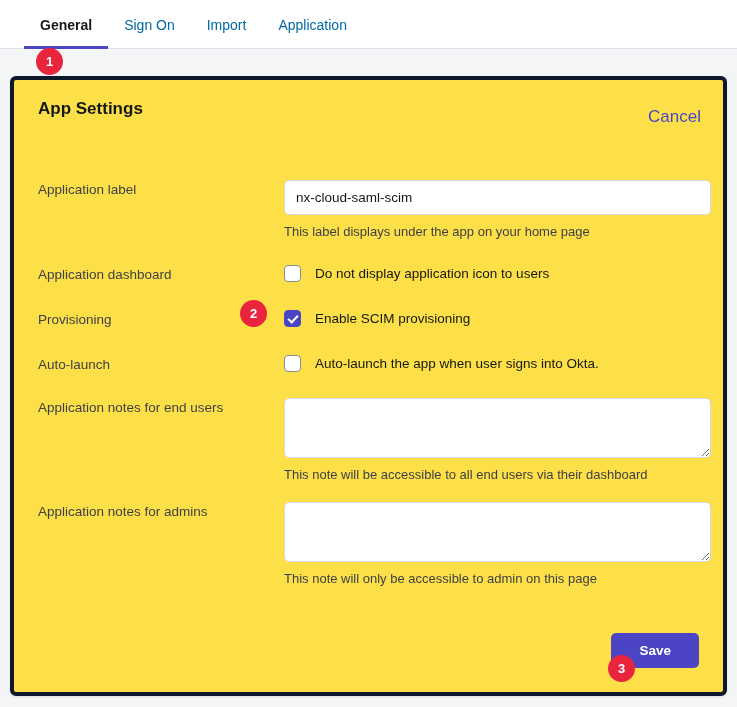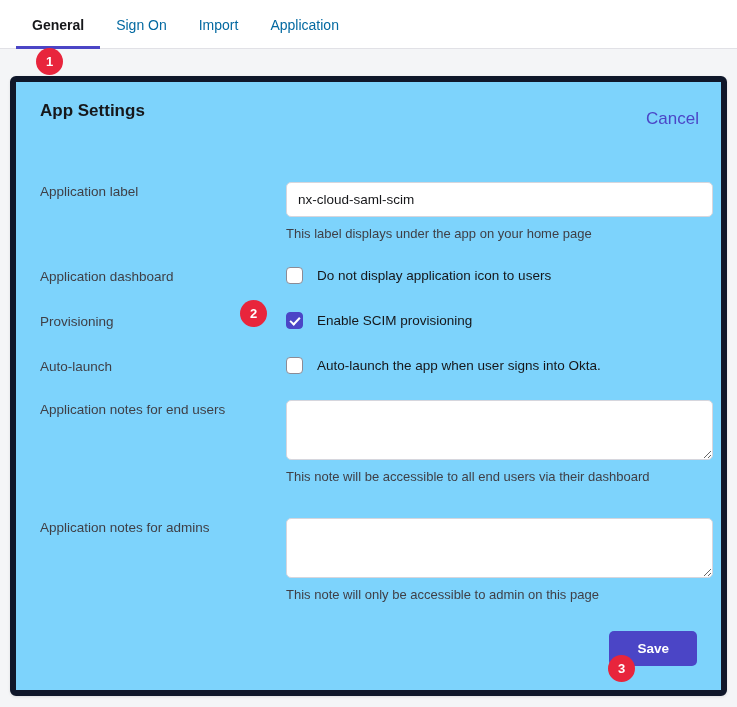--- a/index.html
+++ b/index.html
@@ -17,21 +17,21 @@
   }
 
   
   .tabbar {
     position: relative;
     height: 49px;
     background: #ffffff;
     border-bottom: 1px solid #e1e1e6;
     display: flex;
     align-items: flex-end;
-    padding-left: 16px;
+    padding-left: 24px;
     box-sizing: border-box;
   }
   .tab {
     font-size: 14px;
     color: #0369a1;
     padding: 0 16px 13px 16px;
     line-height: 16px;
     cursor: pointer;
     white-space: nowrap;
     border-bottom: 3px solid transparent;
@@ -43,22 +43,22 @@
     border-bottom-color: #4b45c6;
   }
 
   
   .card {
     position: absolute;
     left: 10px;
     top: 76px;
     width: 717px;
     height: 620px;
-    background: #7dd3fc;
-    border: 6px solid #0f172a;
+    background: #fde047;
+    border: 4px solid #0f172a;
     border-radius: 6px;
     box-shadow: 0 1px 3px rgba(29,29,33,0.10);
     box-sizing: border-box;
   }
 
   .card-header {
     position: relative;
     height: 56px;
   }
   .card-title {
@@ -269,21 +269,21 @@
   </div>
 
   <div class="row" style="margin-top: 26px;">
     <div class="row-label">Application notes for end users</div>
     <div class="row-field">
       <textarea class="textarea" style=""></textarea>
       <div class="helper">This note will be accessible to all end users via their dashboard</div>
     </div>
   </div>
 
-  <div class="row" style="margin-top: 34px;">
+  <div class="row" style="margin-top: 20px;">
     <div class="row-label">Application notes for admins</div>
     <div class="row-field">
       <textarea class="textarea" style=""></textarea>
       <div class="helper">This note will only be accessible to admin on this page</div>
     </div>
   </div>
 
   <button class="save-button">Save</button>
 </div>
 

